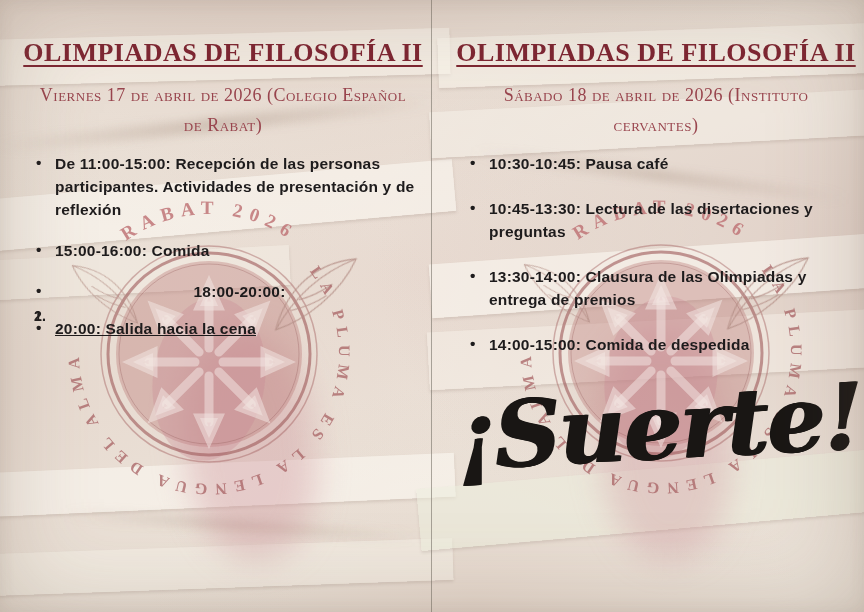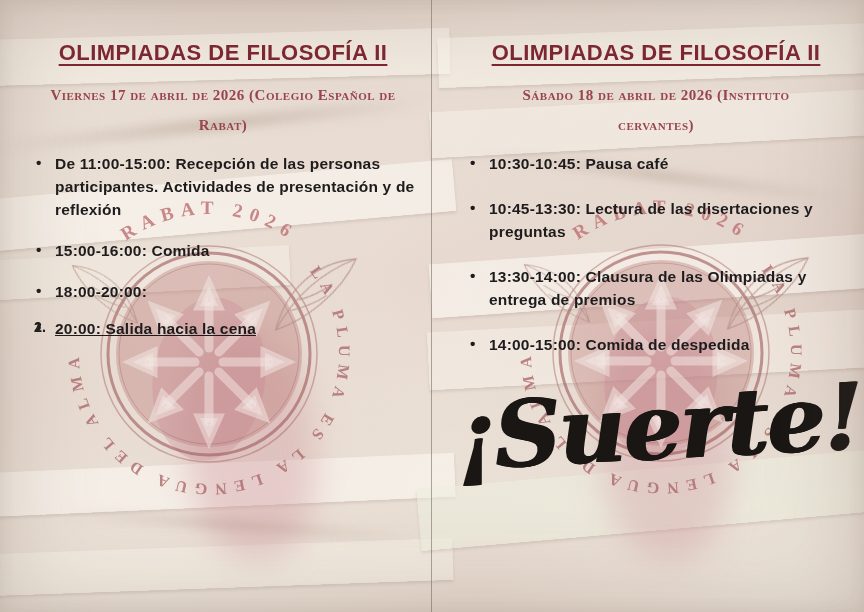--- a/index.html
+++ b/index.html
@@ -44,42 +44,42 @@
   .seal{position:absolute; z-index:2; width:320px; height:320px; opacity:.95;}
   .seal-left{left:49px;  top:194px;}
   .seal-right{left:501px; top:193px;}
 
   
   .col{position:absolute; z-index:4; top:40px;}
   .col-fri{left:22px;  width:402px;}
   .col-sat{left:456px; width:400px;}
   .title{
     margin:0; text-align:center; color:#7d2531;
-    font-family:Liberation Sans, sans-serif; font-weight:600;
-    font-size:22px; line-height:26px; letter-spacing:.5px;
+    font-family:Liberation Serif, serif; font-weight:600;
+    font-size:26px; line-height:26px; letter-spacing:.5px;
     text-decoration:underline; text-underline-offset:4px; text-decoration-thickness:1.5px;
   }
   .subtitle{
     margin:14px auto 0; text-align:center; color:#99454e;
-    font-family:"Liberation Serif", serif; font-variant:small-caps; font-weight:700;
-    font-size:15px; line-height:30px; letter-spacing:.5px;
+    font-family:"Liberation Serif", serif; font-variant:small-caps; font-weight:400;
+    font-size:18px; line-height:30px; letter-spacing:.5px;
   }
   .col-fri .subtitle{max-width:380px;}
   .col-sat .subtitle{max-width:320px;}
   ul.schedule, ol.numbered{
     list-style:none; margin:12px 0 0; padding:0;
     color:#1d1b1c; font-weight:700; font-size:15.5px; line-height:23px; letter-spacing:.2px;
   }
   ol.numbered{margin-top:0;}
   ul.after{margin-top:14px;text-decoration:underline;}
   ul.schedule > li{position:relative; padding-left:33px; margin-bottom:18px;}
   .col-sat ul.schedule > li{margin-bottom:22px;}
   ul.schedule > li:last-child{margin-bottom:0;}
   ul.schedule > li::before{content:"\2022"; position:absolute; left:14px; top:-1px;}
-  ul.schedule > li.no-gap{margin-bottom:12px;}
+  ul.schedule > li.no-gap{margin-bottom:1px;text-align:center;}
   ol.numbered > li{position:relative; padding-left:33px; margin:0;}
   .num{position:absolute; left:12px; top:1px; font-size:14px; font-weight:700;}
   .suerte{
     margin-top:12px; text-align:center; color:#191614;
     font-family:"DejaVu Serif", serif; font-style:italic; font-weight:700;
     font-size:92px; line-height:1.3; letter-spacing:-2px;
     transform:rotate(-3deg);
     text-shadow:1px 0 0 #191614, -1px 0 0 #191614;
   }
 </style>

